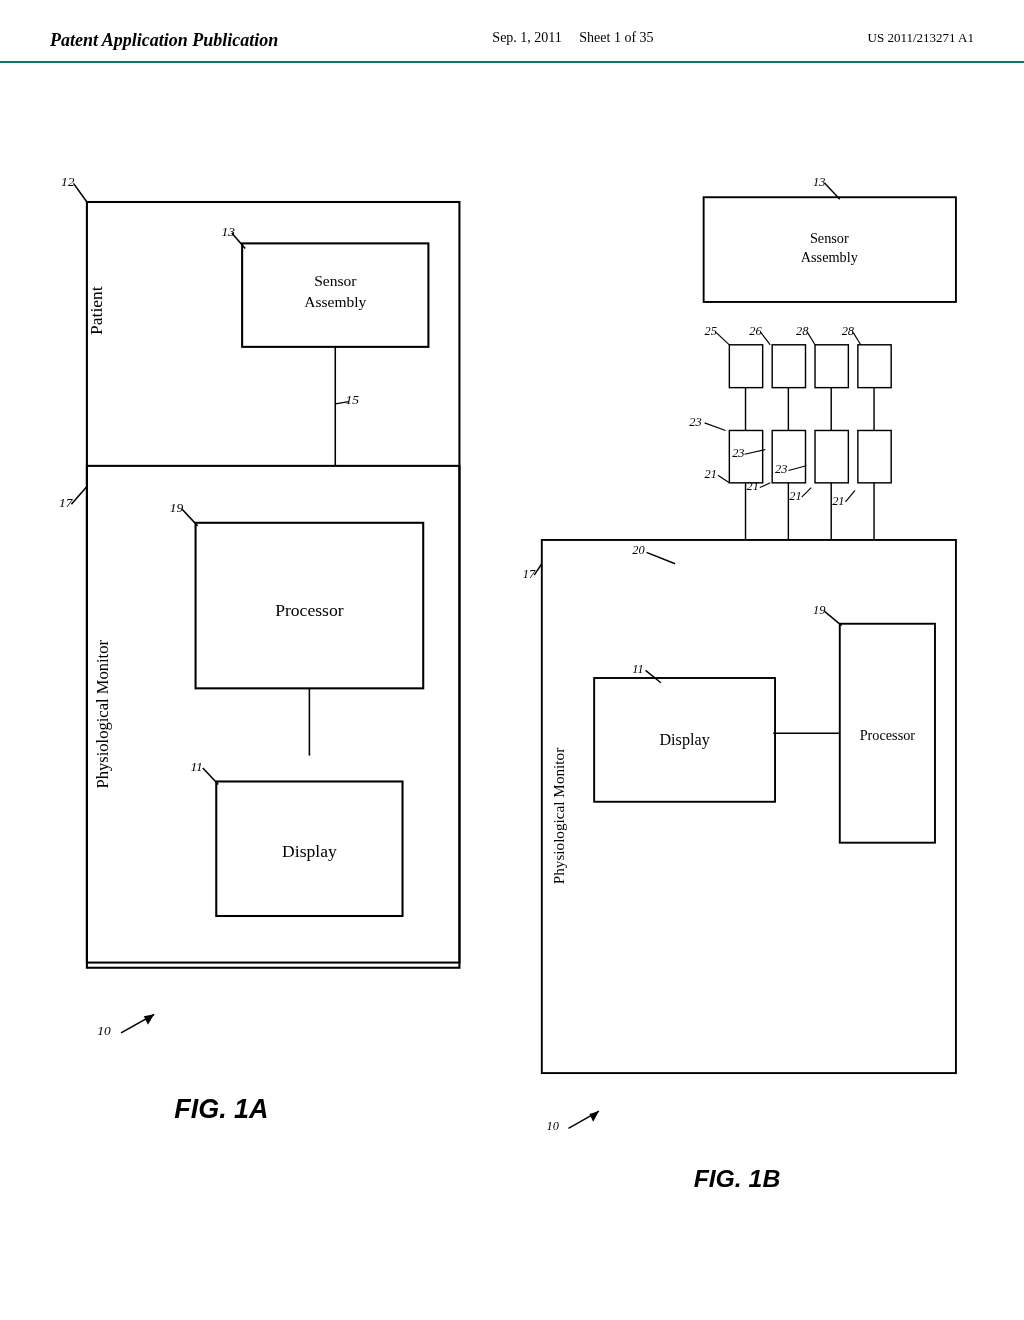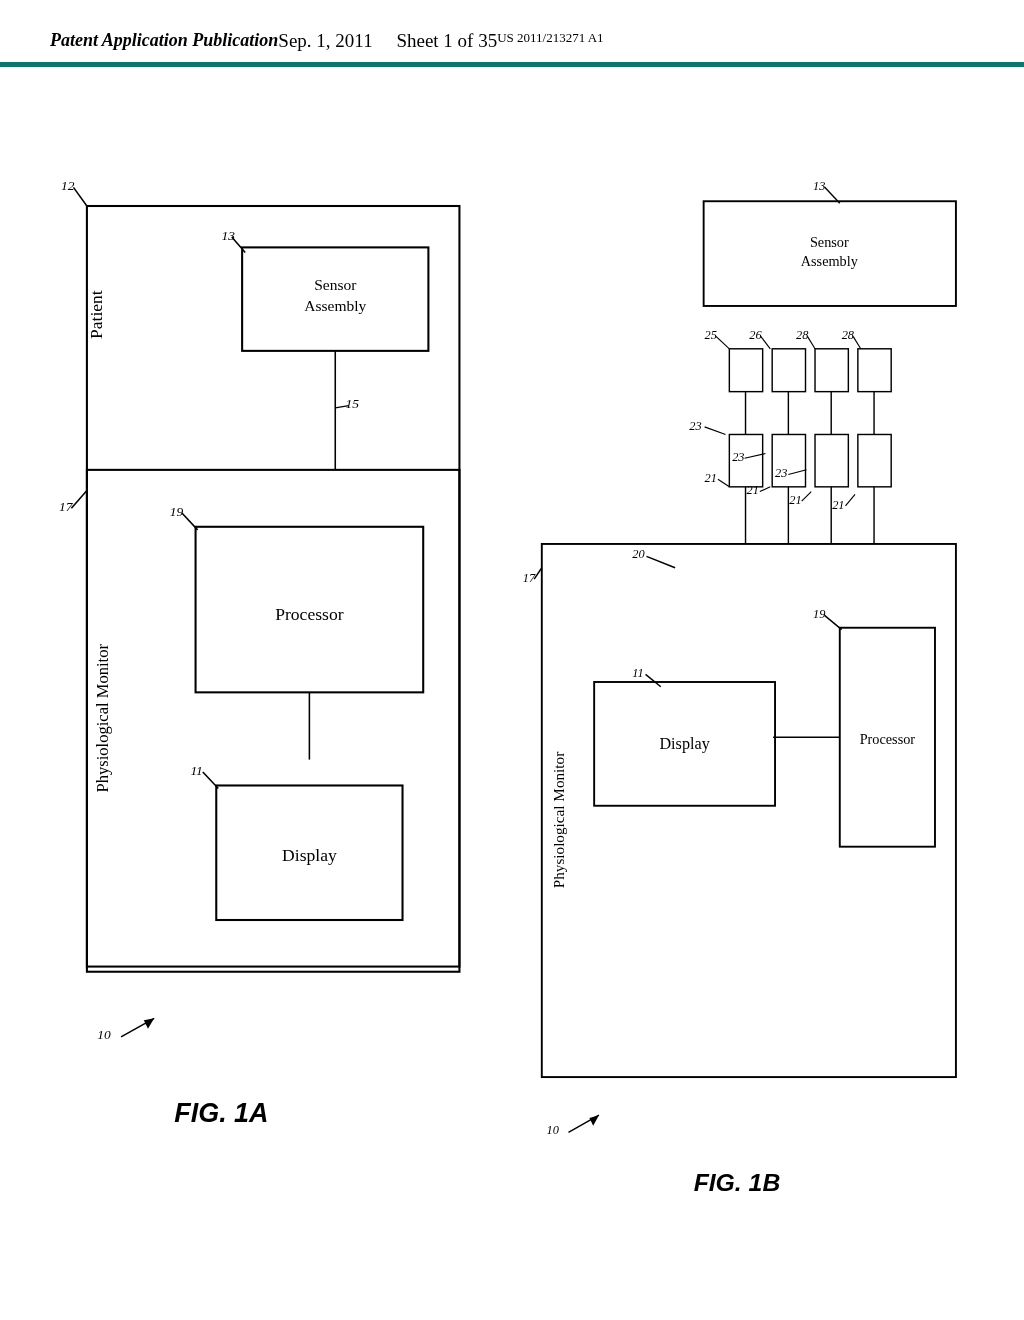--- a/index.html
+++ b/index.html
@@ -8,31 +8,32 @@
       height: 1320px;
       background: #ffffff;
       font-family: 'Times New Roman', Times, serif;
       overflow: hidden;
       position: relative;
     }
 
     
     .header {
       display: flex;
+      justify-content: space-between;
       align-items: flex-start;
       padding: 30px 50px 10px 50px;
-      border-bottom: 5px solid #0f766e;
+      border-bottom: 2px solid #0f766e;
     }
     .header-left {
       font-size: 18px;
       font-weight: bold;
       font-style: italic;
     }
     .header-center {
-      font-size: 19px;
+      font-size: 14px;
       text-align: center;
     }
     .header-right {
       font-size: 13px;
       text-align: right;
     }
 
     
     .main-content {
       display: flex;

